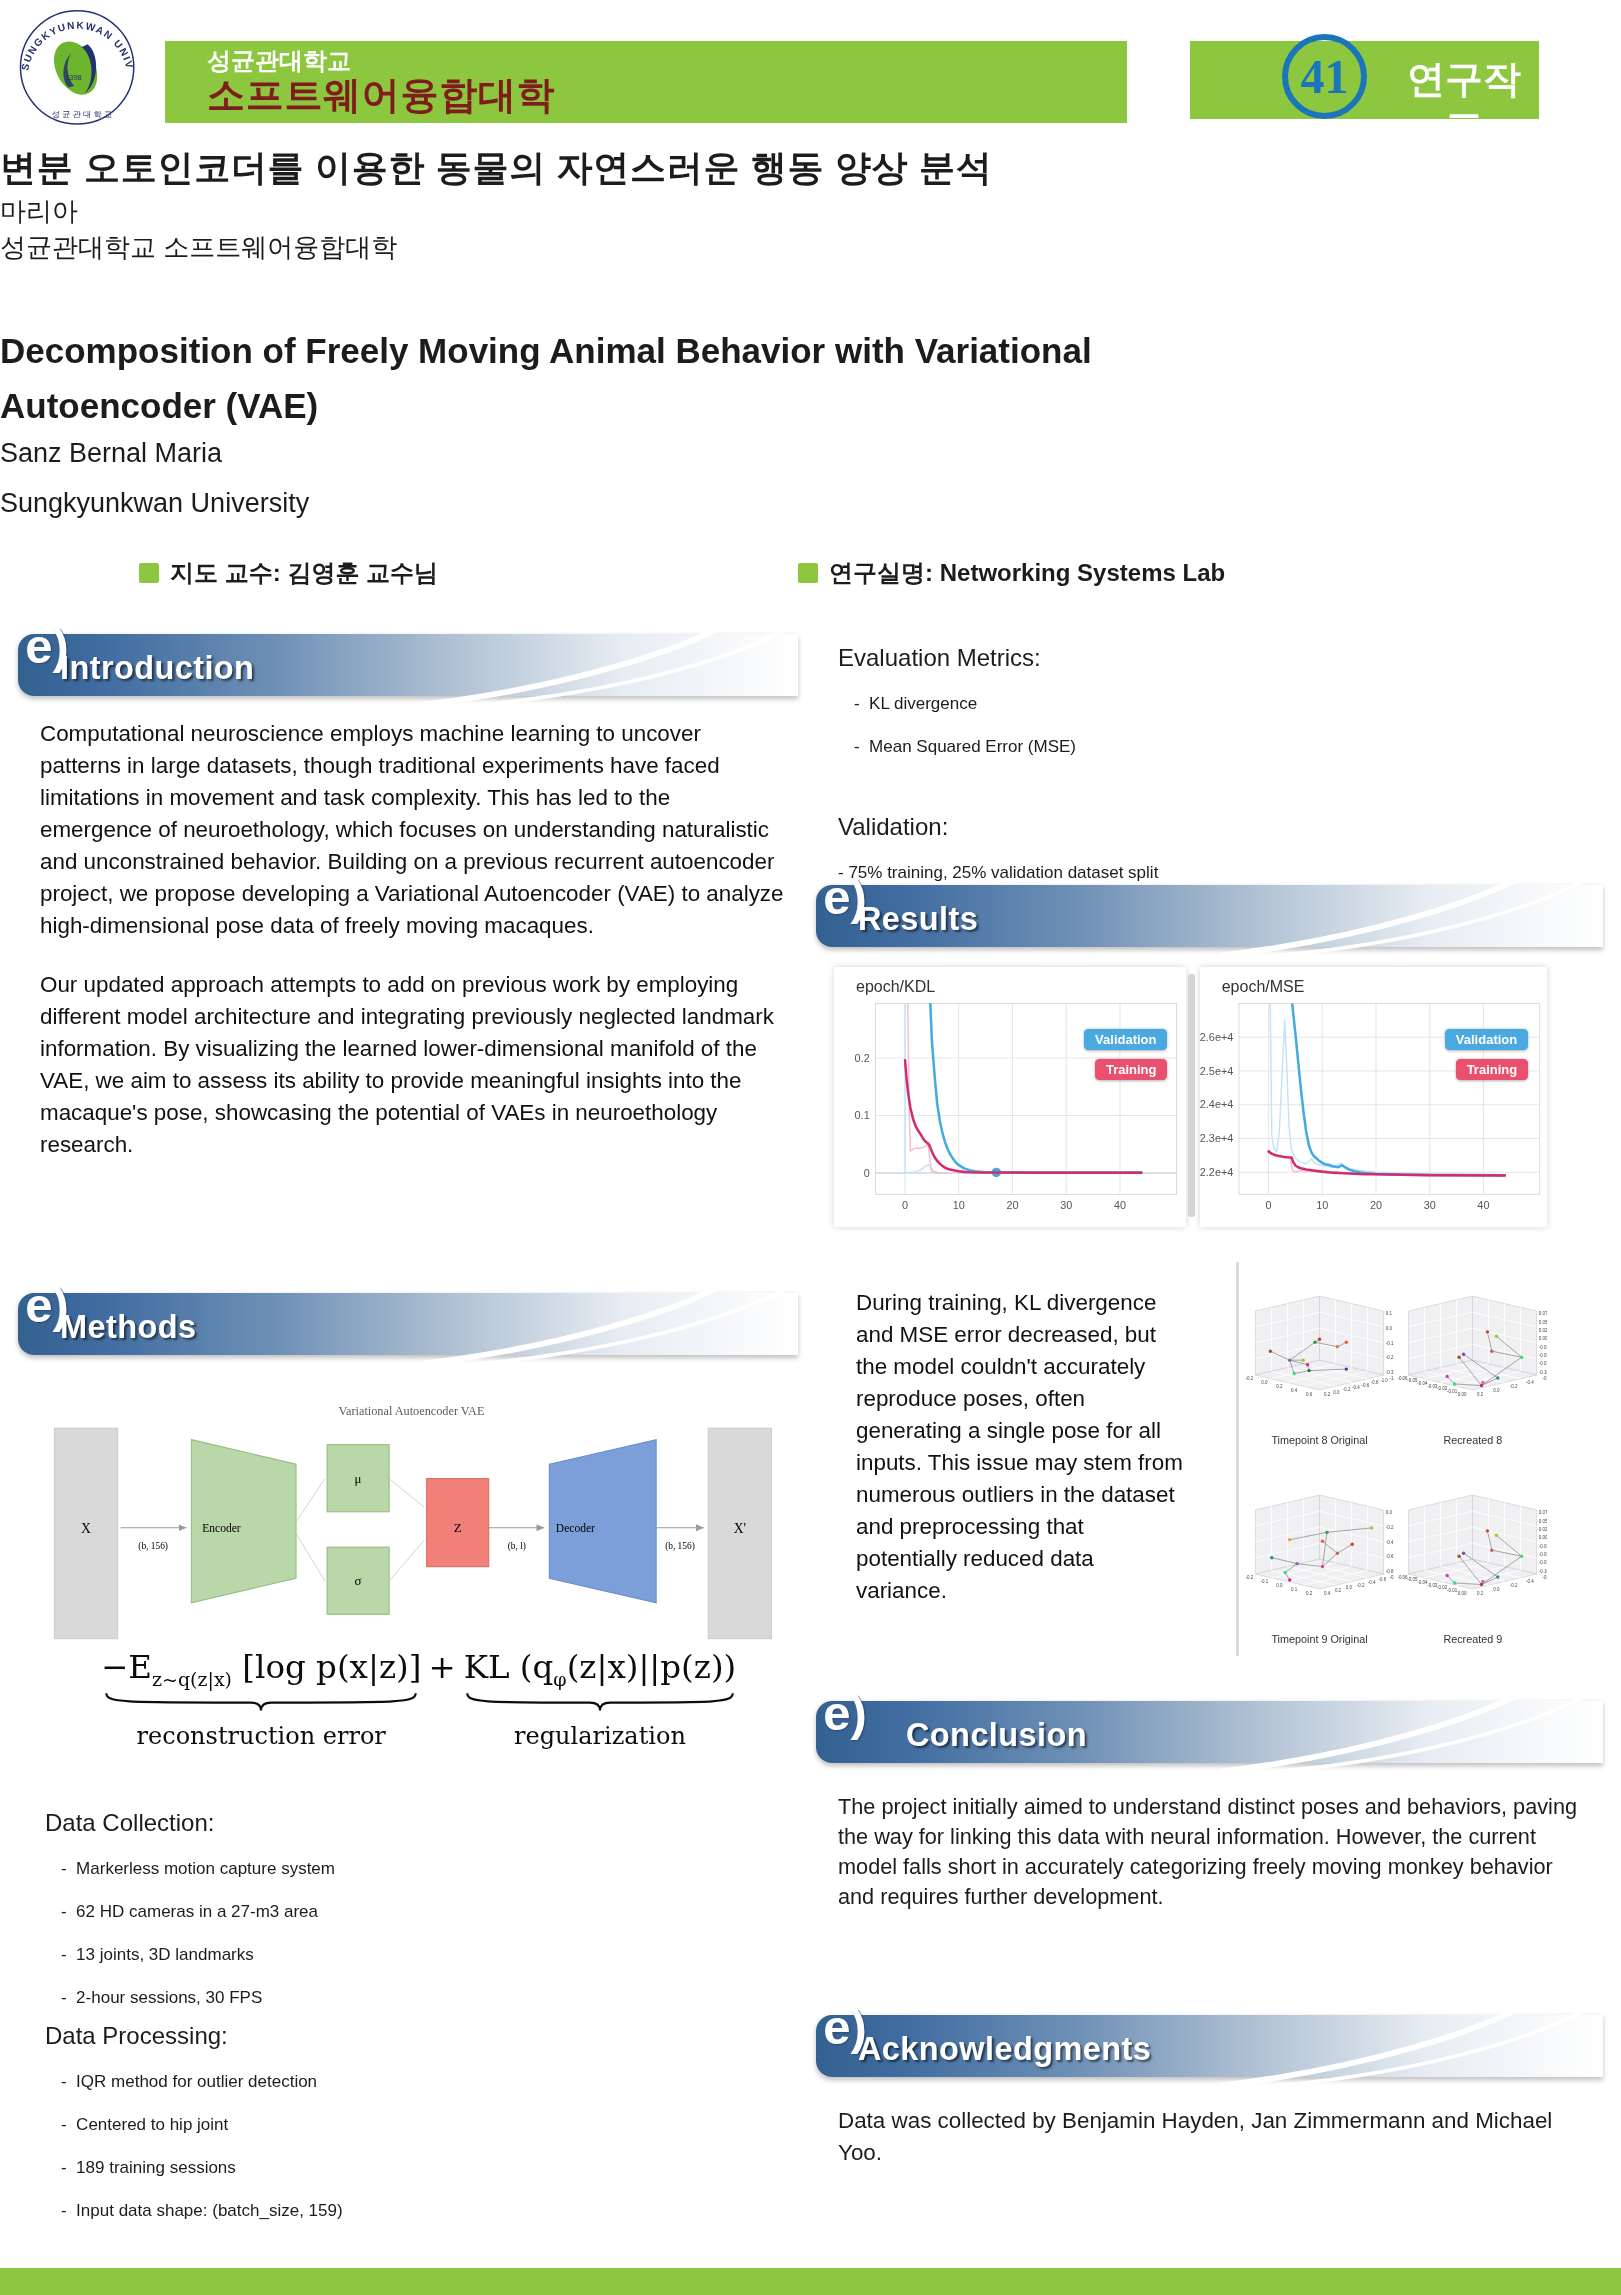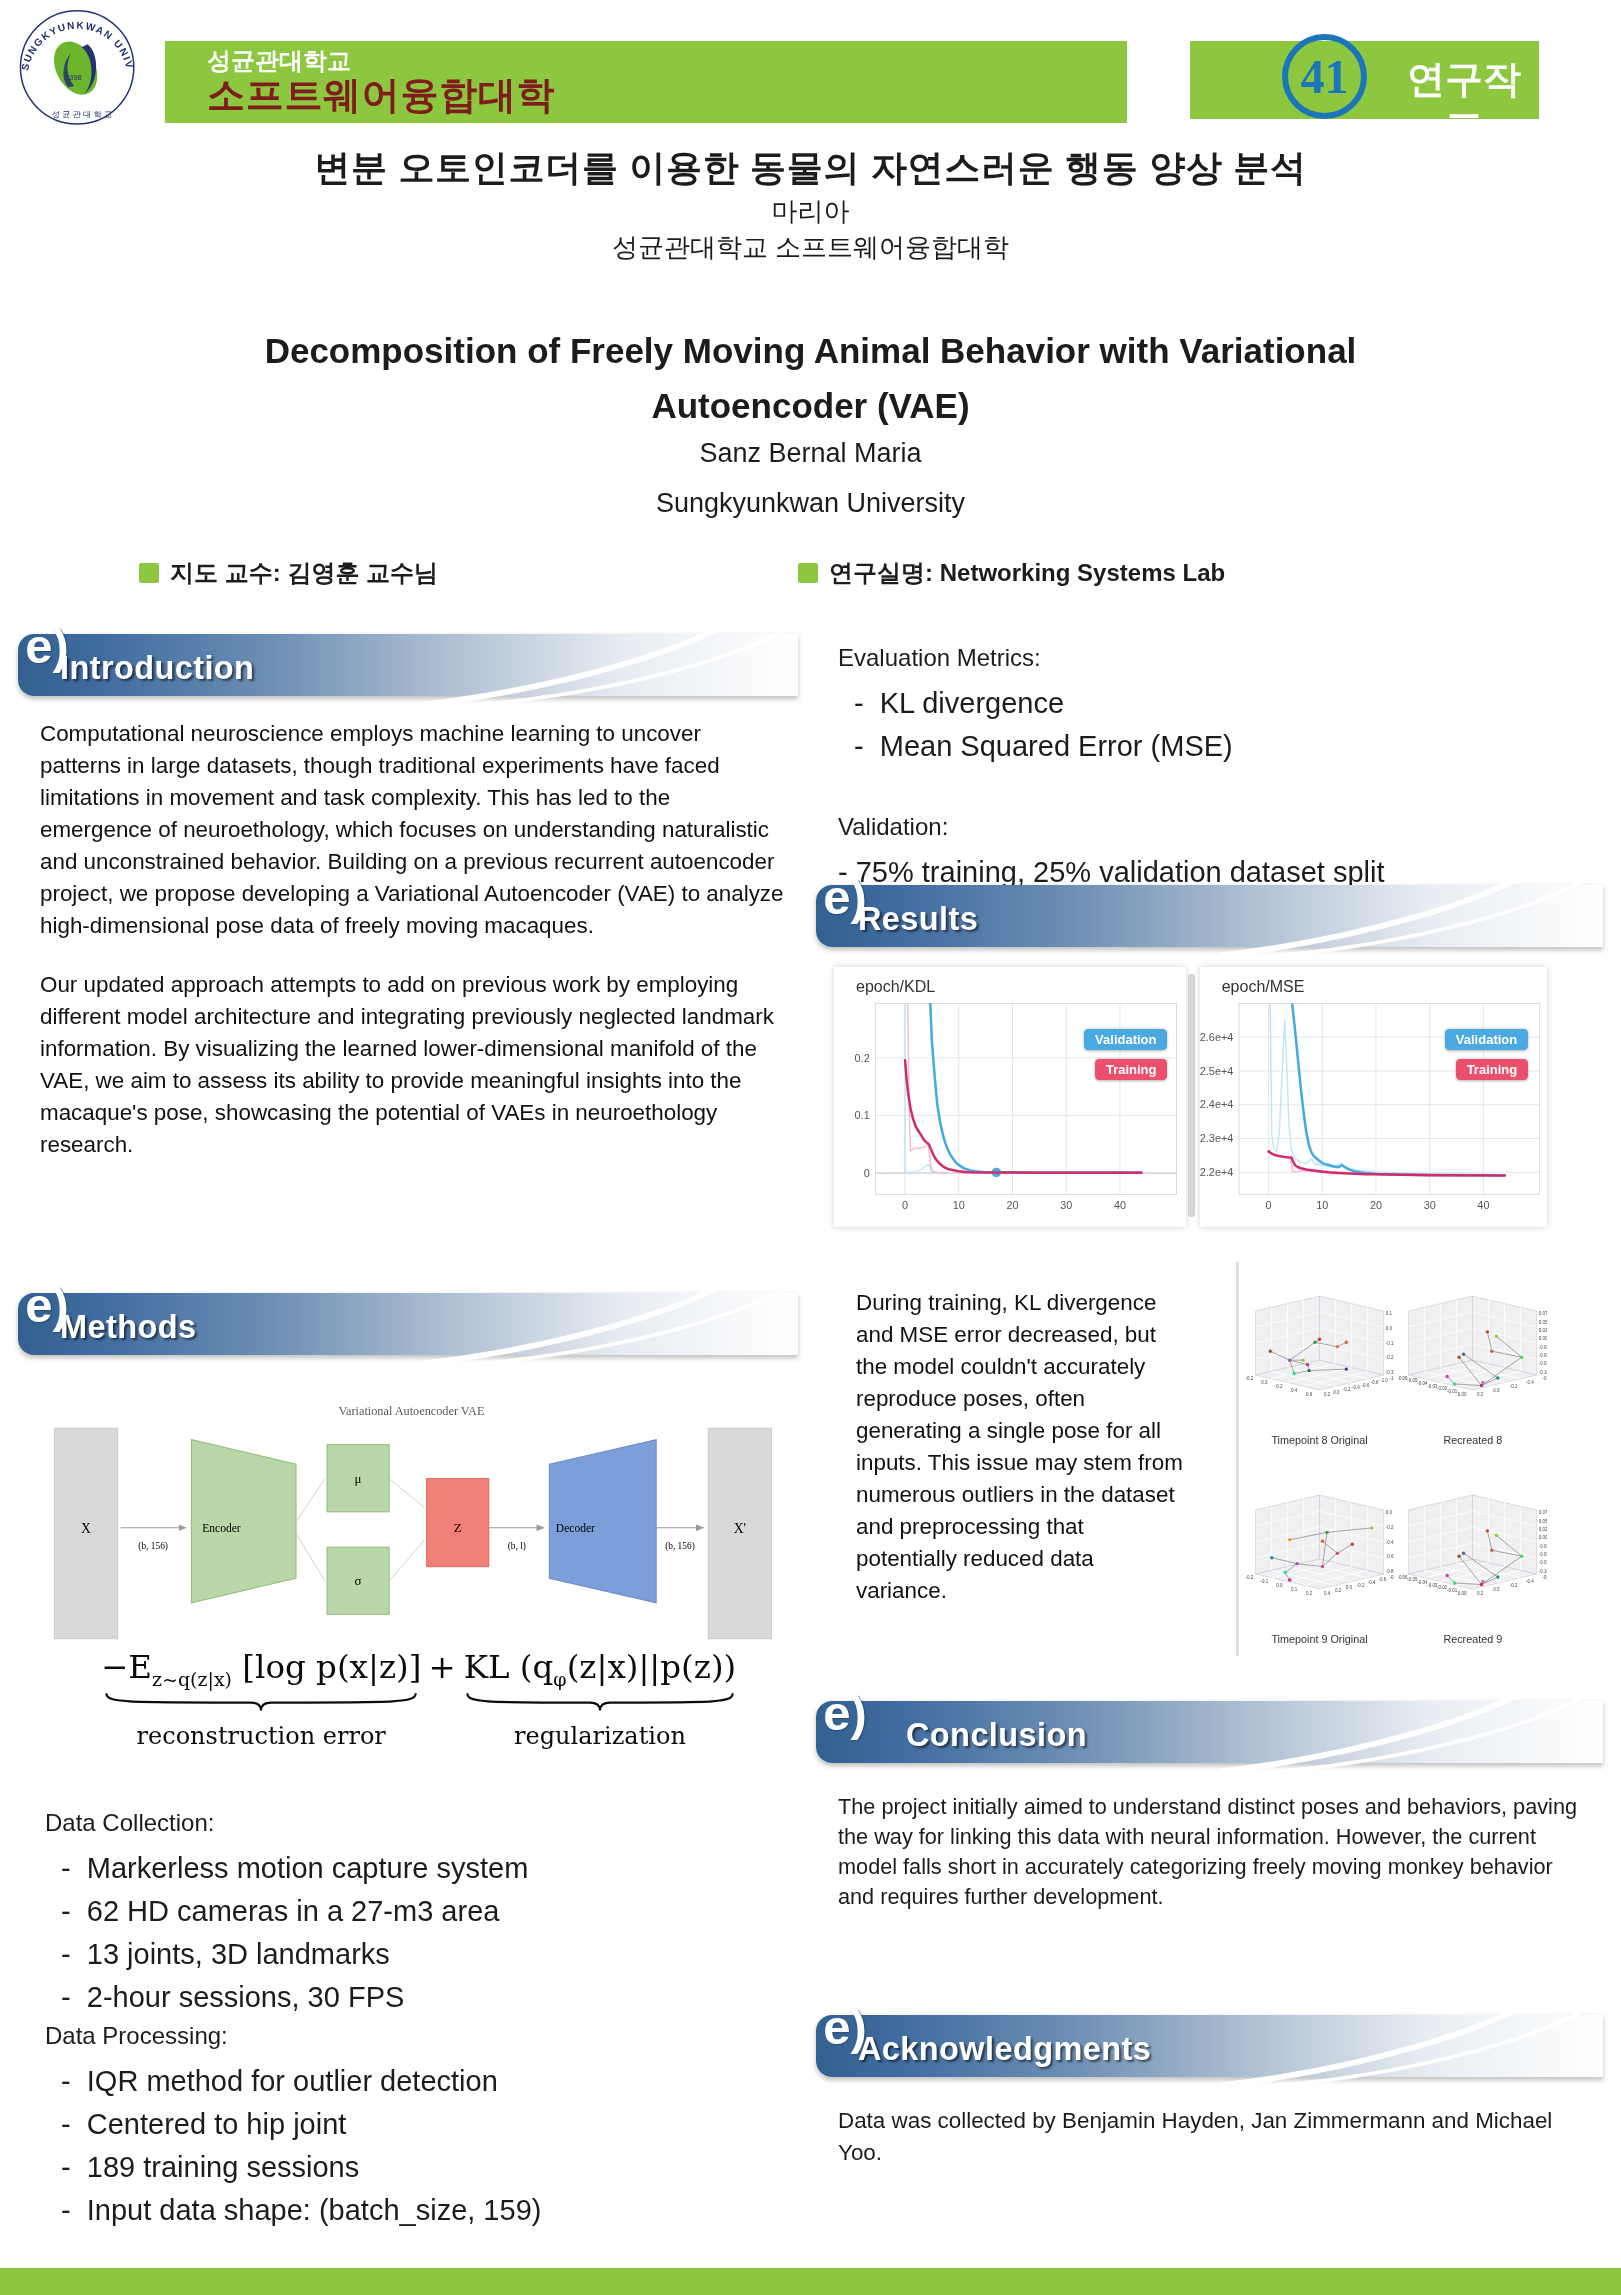--- a/index.html
+++ b/index.html
@@ -14,21 +14,21 @@
   #green-bar .l1{color:#ffffff;font-weight:bold;font-size:24px;line-height:26px;}
   #green-bar .l2{color:#7f1d1d;font-weight:bold;font-size:38px;line-height:42px;letter-spacing:0.7px;}
   #badge-box{left:1190px;top:41px;width:349px;height:78px;background:#8dc63f;}
   #badge-circle{left:92px;top:-7.2px;width:85px;height:85px;border:6.5px solid #1b75bb;
                 border-radius:50%;box-sizing:border-box;display:flex;align-items:center;justify-content:center;}
   #badge-circle span{color:#1b75bb;font-size:48px;font-weight:bold;font-family:"Liberation Serif",serif;}
   #badge-label{left:209px;top:13px;width:130px;text-align:center;color:#ffffff;
                font-size:38px;font-weight:bold;border-bottom:2.9px solid #ffffff;padding-bottom:5.8px;}
 
   
-  .ctr{left:0;width:1621px;text-align:center;}
+  .ctr{left:0;width:1621px;text-align:left;}
   #korean-title{top:144px;font-size:36px;font-weight:bold;letter-spacing:0.7px;}
   #korean-author{top:194px;font-size:26px;}
   #korean-affil{top:230px;font-size:26px;}
   #english-title{top:323px;font-size:35px;font-weight:bold;line-height:55px;}
   #author{top:438px;font-size:27px;}
   #affil{top:488px;font-size:27px;}
   .tagrow{top:557px;display:flex;align-items:center;gap:11.6px;}
   #advisor{left:92px;margin-left:47px;}
   #lab{left:798px;}
   .gsq{width:19.5px;height:19.5px;background:#8dc63f;border-radius:2.2px;flex:0 0 auto;}
@@ -44,21 +44,21 @@
   .banner .btitle{position:absolute;left:42px;top:16px;color:#ffffff;font-size:32.5px;font-weight:bold;
                   text-shadow:2.2px 2.2px 2.2px rgba(0,0,0,0.55);letter-spacing:0.4px;}
   #conclusion-banner .btitle{left:90px;}
 
   
   .para{font-size:22.4px;line-height:32px;color:#111;}
   #intro-text{left:40px;top:718px;width:744px;}
   #intro-text p{margin:0 0 27.4px 0;}
   .listblock .lh{font-size:24px;margin-bottom:10px;}
   .listblock ul{list-style:none;margin:0;padding:0 0 0 16px;}
-  .listblock li{font-size:29px;line-height:43px;white-space:pre-wrap;}
+  .listblock li{font-size:17px;line-height:43px;white-space:pre-wrap;}
   #right-eval{left:838px;top:644px;width:729px;}
   #right-eval .gap{height:45px;}
   #right-eval .noindent{padding-left:0;}
   #data-collection{left:45px;top:1809px;width:729px;}
   #data-processing{left:45px;top:2022px;width:729px;}
   #training-note{left:856px;top:1287px;width:334px;}
   #conclusion-text{left:838px;top:1792px;width:744px;font-size:21.7px;line-height:30px;}
   #ack-text{left:838px;top:2105px;width:751px;font-size:22.4px;line-height:32px;}
 
   

